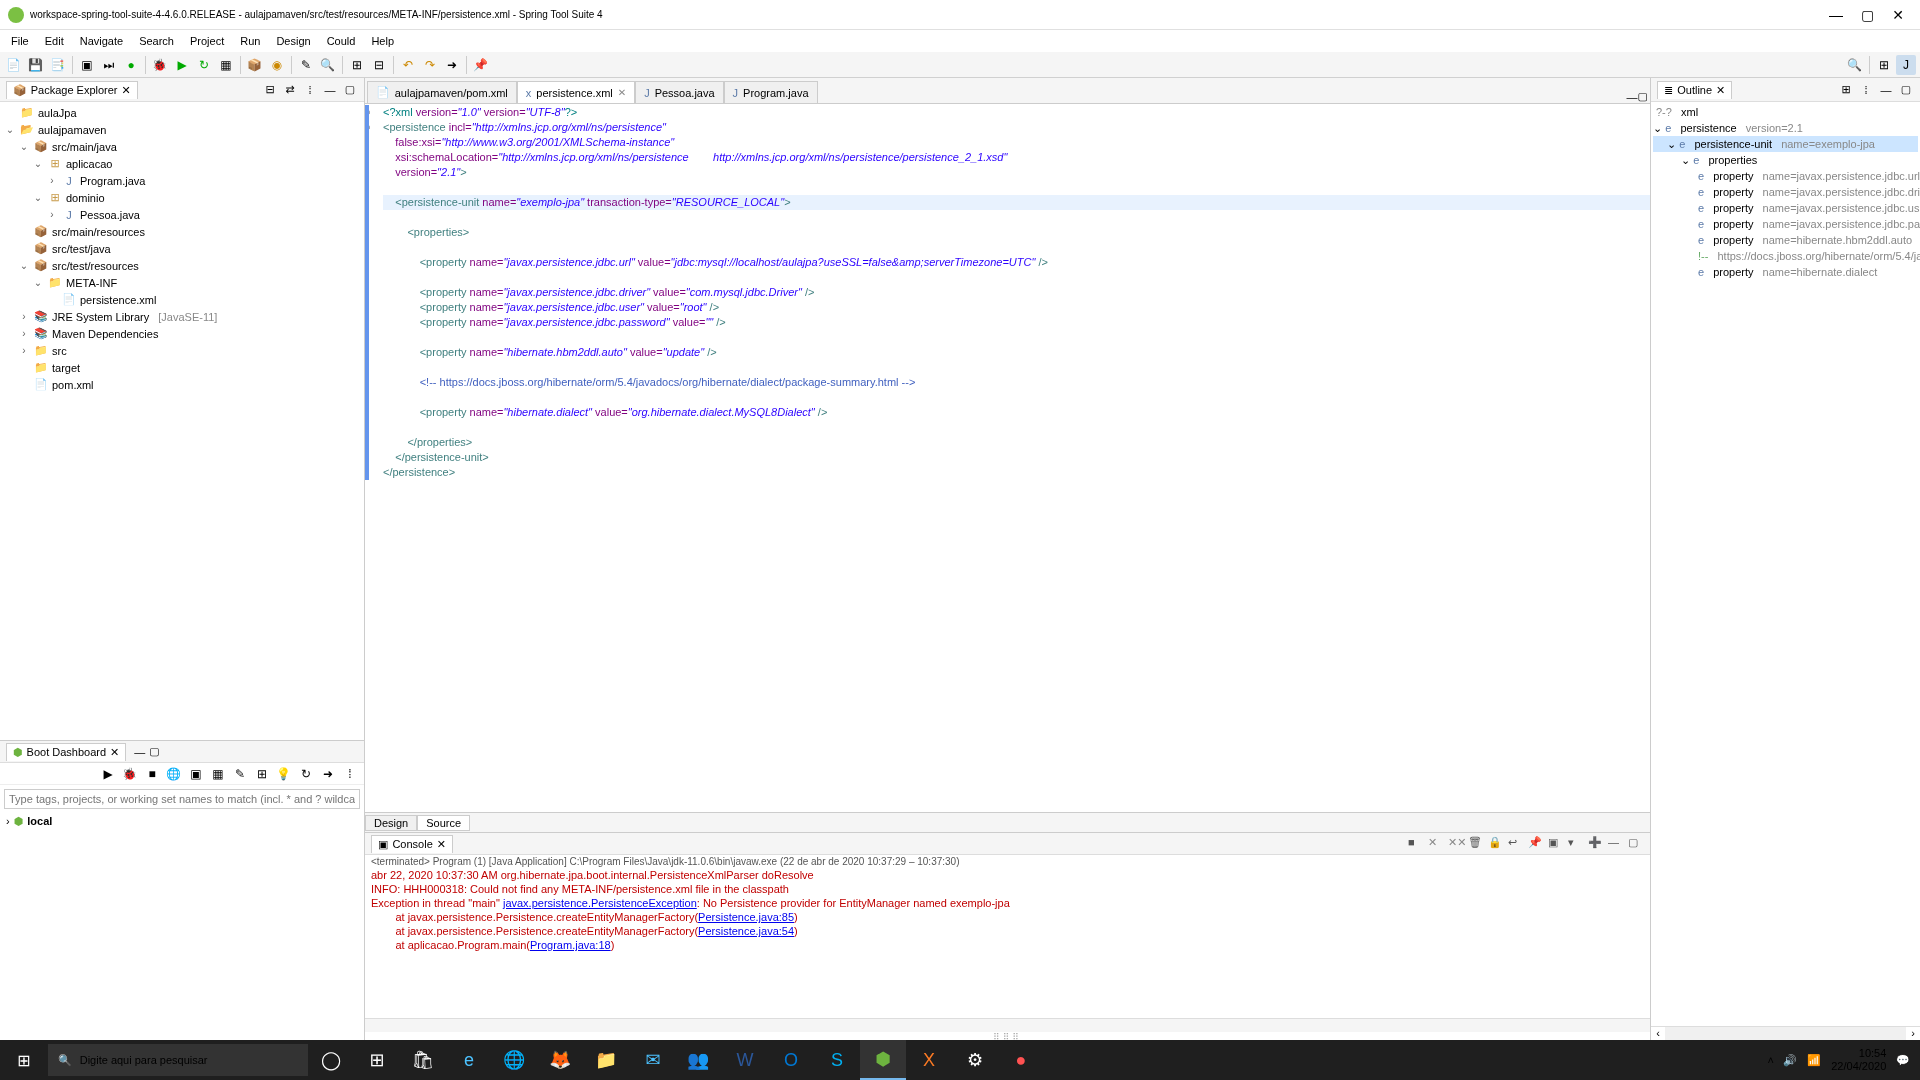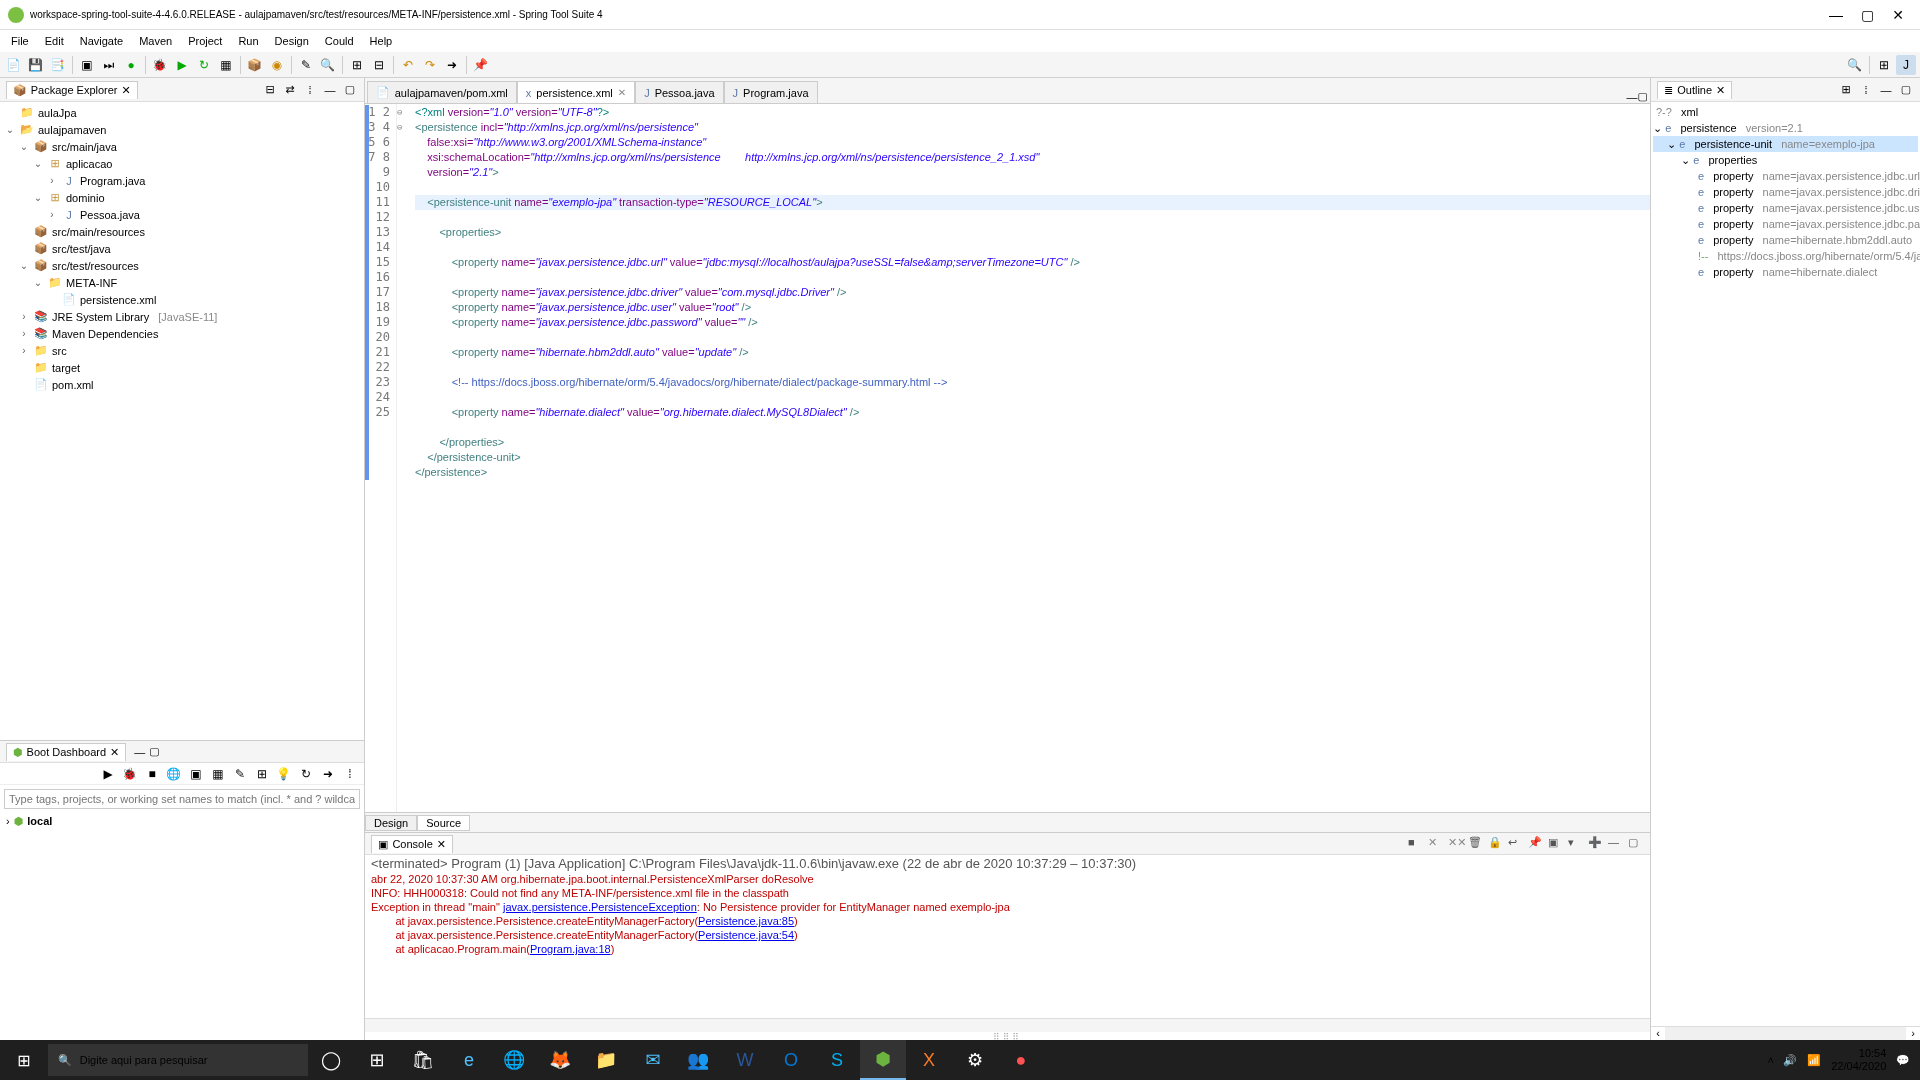--- a/index.html
+++ b/index.html
@@ -44,21 +44,21 @@
 .code .kw{color:#3f7f7f}.code .attr{color:#7f007f}.code .str{color:#2a00ff;font-style:italic}.code .cmt{color:#3f5fbf}.code .decl{color:#008080}
 .code .hl{background:#e8f2fe;display:inline-block;width:100%}
 .bluebar{position:absolute;left:0;top:1px;width:4px;background:#6495ed;height:calc(15px * 25)}
 .bottomtabs{height:20px;border-top:1px solid #ccc;display:flex;align-items:center;background:#f5f5f5}
 .bottomtabs span{border:1px solid #ccc;padding:1px 8px;background:#fff;font-size:11px;cursor:default}
 .bottomtabs span.inactive{background:#f0f0f0}
 .bottom{height:200px;border-top:1px solid #ccc;display:flex;flex-direction:column}
 .console-hdr{height:22px;background:#f5f5f5;border-bottom:1px solid #ddd;display:flex;align-items:center;padding:0 6px;gap:4px}
 .console-hdr .spacer{flex:1}
 .console-hdr .ibtn{width:16px;height:16px;font-size:11px;color:#555}
-.console-info{padding:1px 6px;font-size:13px;color:#555}
+.console-info{padding:1px 6px;font-size:10px;color:#555}
 .console-body{flex:1;font-family:Consolas,monospace;font-size:12px;line-height:14px;padding:0 6px;white-space:pre;overflow:auto}
 .console-body .err{color:#c00000}.console-body .link{color:#0000ee;text-decoration:underline}
 .console-sb{height:14px;border-top:1px solid #ddd;background:#f5f5f5}
 .rightcol{width:270px;border-left:1px solid #ccc;display:flex;flex-direction:column}
 .outline-body{flex:1;padding:2px 2px;overflow:auto}
 .outline-body .row{display:flex;align-items:center;height:16px;gap:3px;white-space:nowrap;font-size:11px;cursor:default}
 .outline-body .grey{color:#888}
 .outline-body .sel{background:#cce5ff}
 .taskbar{position:absolute;bottom:0;left:0;right:0;height:40px;background:#1f1f1f;display:flex;align-items:center}
 .taskbar .start{width:48px;height:40px;display:flex;align-items:center;justify-content:center;color:#fff;font-size:16px}
@@ -81,21 +81,21 @@
     <span>—</span>
     <span>▢</span>
     <span>✕</span>
   </div>
 </div>
 
 <div class="menubar">
   <span>File</span>
   <span>Edit</span>
   <span>Navigate</span>
-  <span>Maven</span>
+  <span>Search</span>
   <span>Project</span>
   <span>Run</span>
   <span>Design</span>
   <span>Could</span>
   <span>Help</span>
 </div>
 
 <div class="toolbar">
   <span class="tbtn">📄</span>
   <span class="tbtn">💾</span>
@@ -284,45 +284,20 @@
       <div class="edtab">
           <span style="color:#5b7aa8">J</span>
           <span>Program.java</span>
         </div>
       <div class="spacer"></div>
       <span class="ibtn">—</span>
       <span class="ibtn">▢</span>
     </div>
     <div class="editor">
       <div class="bluebar"></div>
-      <div class="gutter">1
-2
-3
-4
-5
-6
-7
-8
-9
-10
-11
-12
-13
-14
-15
-16
-17
-18
-19
-20
-21
-22
-23
-24
-25</div>
       <div class="fold">
 ⊖
 
 
 
  
 
  
 ⊖
 

